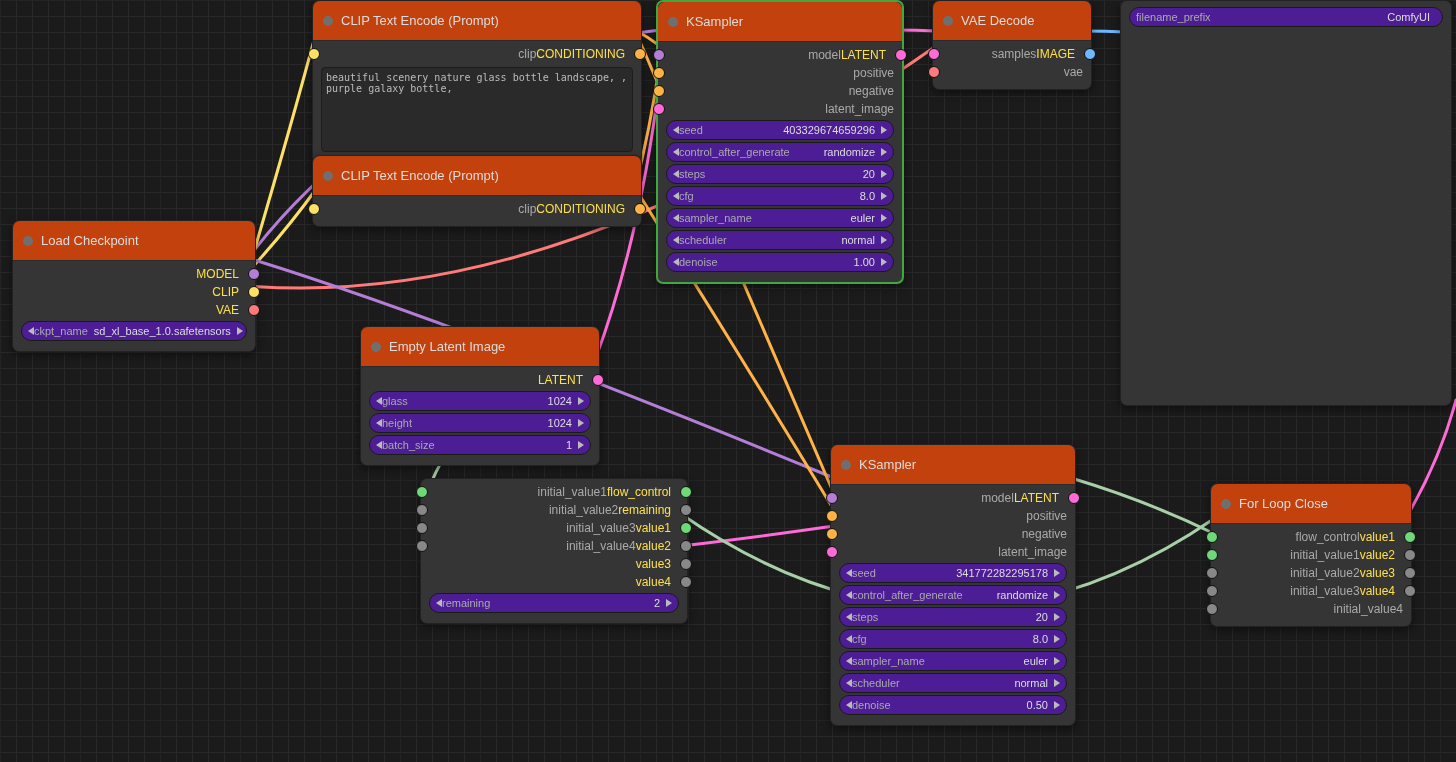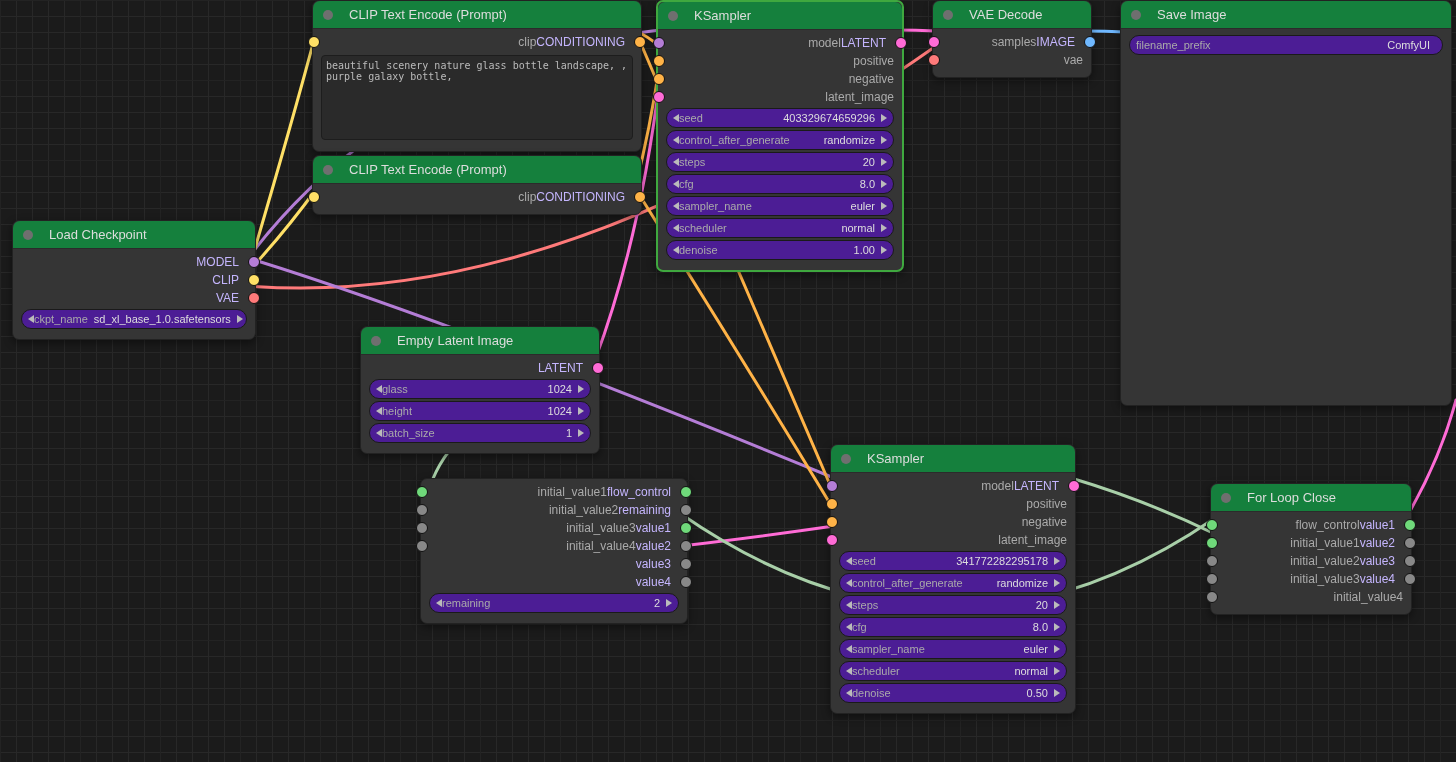--- a/index.html
+++ b/index.html
@@ -9,29 +9,29 @@
   background-image:
     linear-gradient(#232323 1px,transparent 1px),
     linear-gradient(90deg,#232323 1px,transparent 1px),
     linear-gradient(#282828 1px,transparent 1px),
     linear-gradient(90deg,#282828 1px,transparent 1px);
   background-size:80px 80px,80px 80px,16px 16px,16px 16px}
 svg.wires{position:absolute;inset:0;pointer-events:none}
 .node{position:absolute;background:#353535;border:1px solid #222;
   border-radius:7px;box-shadow:0 3px 8px rgba(0,0,0,.45)}
 .node.sel{border:2px solid #3fa83f}
-.title{display:flex;align-items:center;gap:16px;padding:6px 10px;
+.title{display:flex;align-items:center;gap:8px;padding:12px 10px;
   font-size:13px;color:#ddd;border-bottom:1px solid #2b2b2b;
-  background:#15803d;border-radius:7px 7px 0 0}
+  background:#c2410c;border-radius:7px 7px 0 0}
 .title .tdot{width:10px;height:10px;border-radius:50%;background:#6f6f6f}
 .body{padding:4px 8px 8px}
 .row{display:flex;justify-content:flex-end;align-items:center;
   height:18px;position:relative;font-size:12px}
 .row .lab{padding-left:8px;color:#aaa}
-.row .rlab{padding-right:8px;color:#c4b5fd}
+.row .rlab{padding-right:8px;color:#fde047}
 .port{position:absolute;width:10px;height:10px;border-radius:50%;
   border:1px solid #111;top:3px}
 .port.l{left:-13px}
 .port.r{right:-13px}
 .widget{display:flex;align-items:center;justify-content:space-between;
   background:#4c1d95;border:1px solid #1a1a1a;border-radius:11px;
   height:18px;margin:2px 0;padding:0 6px;font-size:11px;color:#bbb}
 .widget .wlab{flex:0 0 auto;color:#aaa}
 .widget .wval{flex:1;text-align:right;color:#ddd;padding:0 6px}
 .arr{width:0;height:0;border-top:4px solid transparent;
@@ -329,24 +329,20 @@
         <span class="port r c-img"></span>
       </div>
     <div class="row">
         <span class="port l c-vae"></span>
         <span class="lab">vae</span>
       </div>
   </div>
 </div>
 
 <div class="node" style="left:1120px;top:0px;width:330px;height:404px">
-  <div class="title">
-      <span class="tdot"></span>
-      <span>Save Image</span>
-    </div>
   <div class="body">
     <div class="widget">
       <span class="wlab">filename_prefix</span>
       <span class="wval">ComfyUI</span>
     </div>
   </div>
 </div>
 
 <div class="node" style="left:420px;top:478px;width:266px">
   <div class="body">

